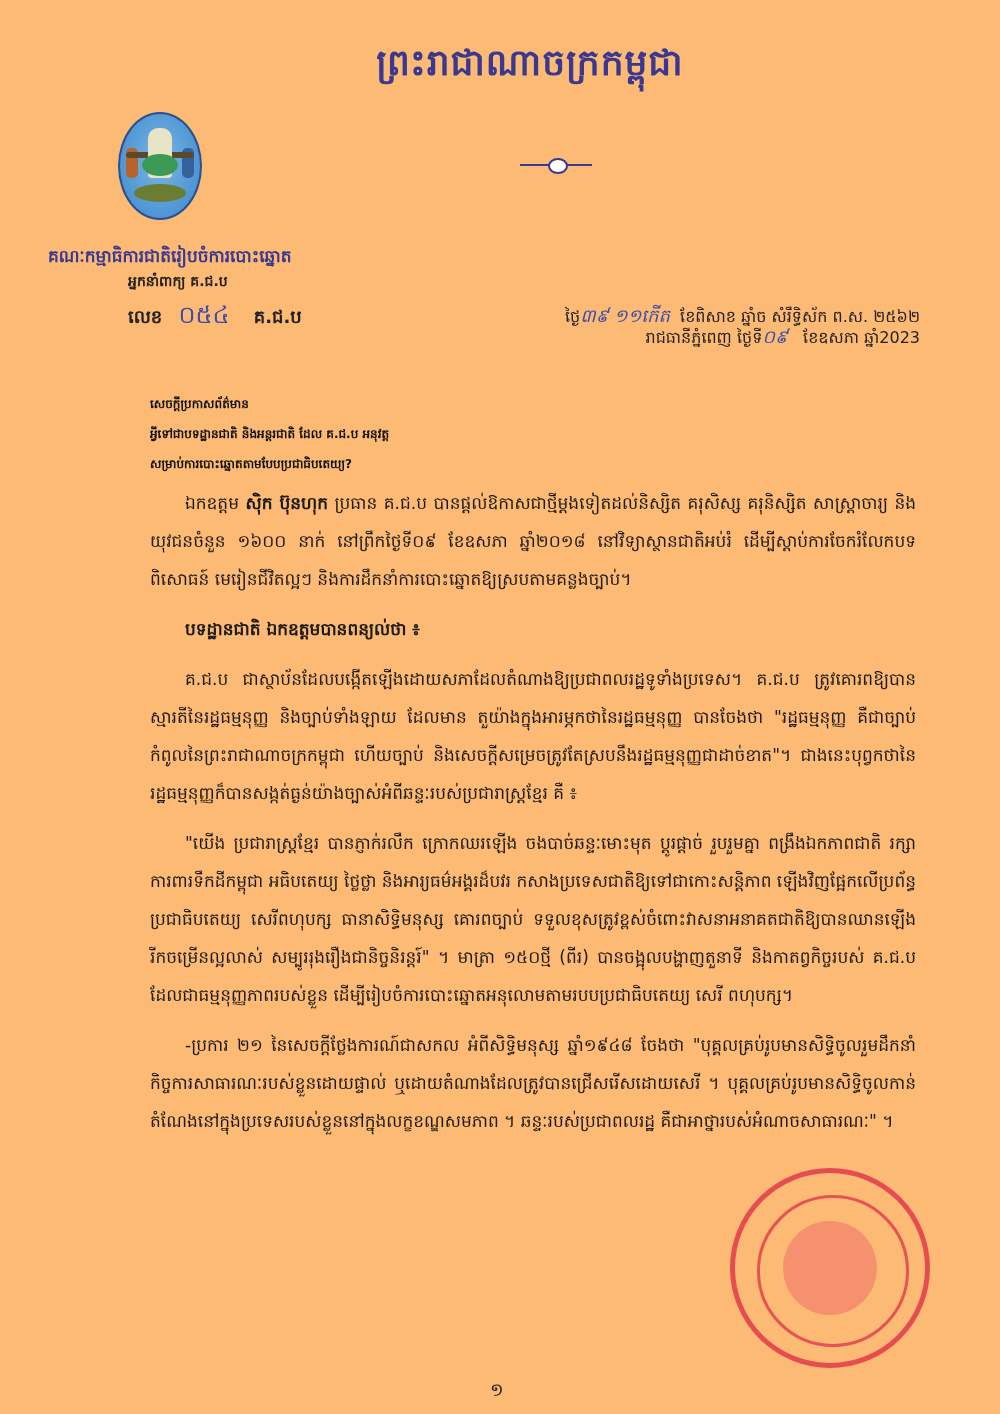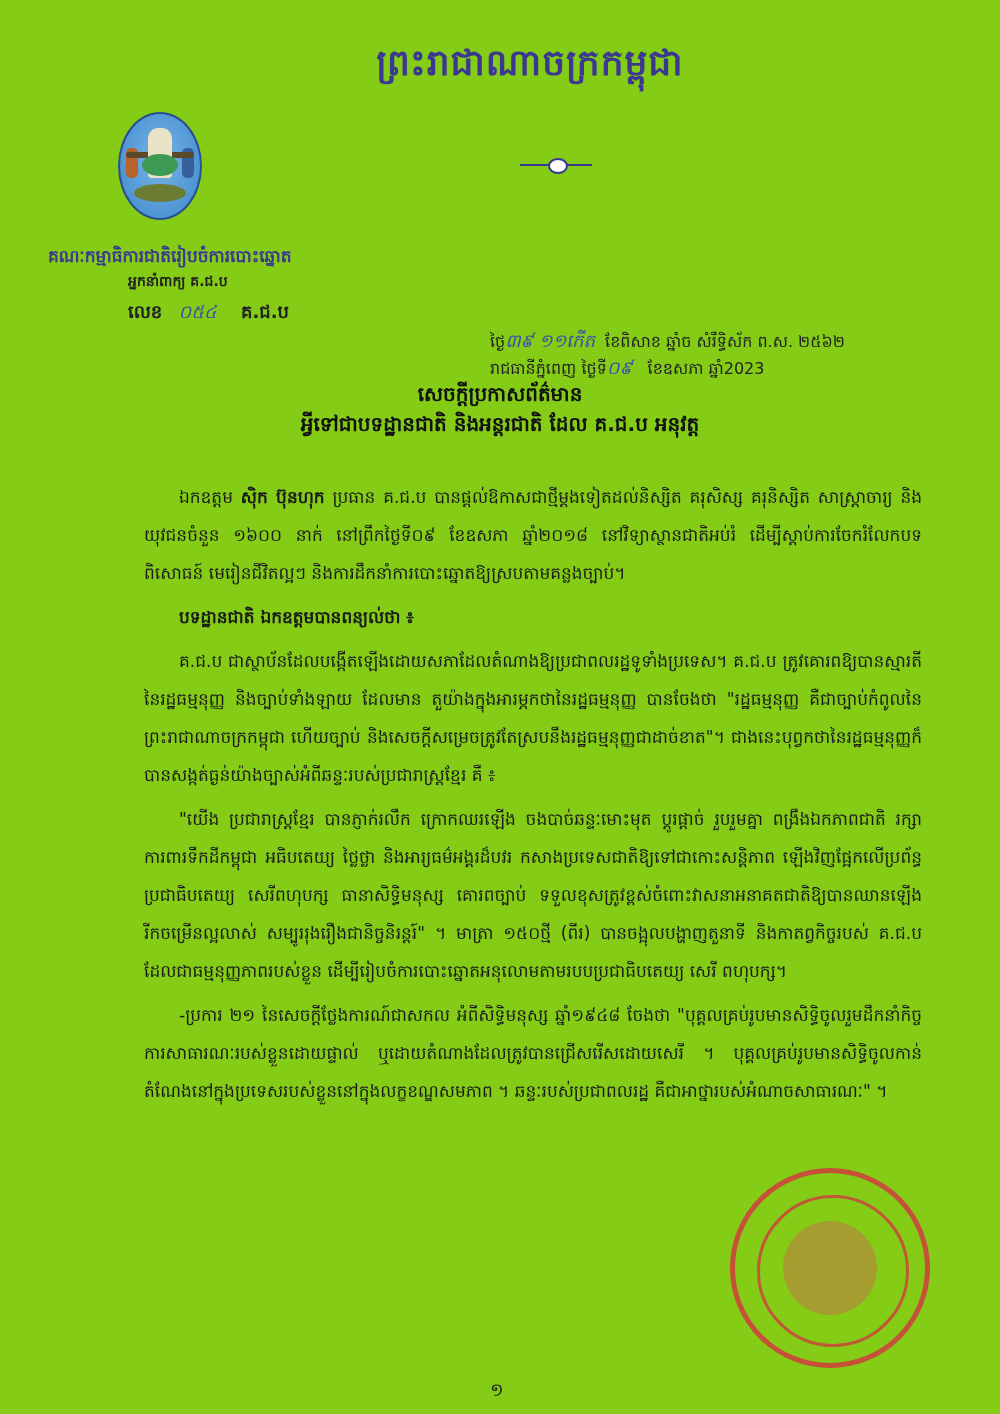--- a/index.html
+++ b/index.html
@@ -1,47 +1,47 @@
 <!DOCTYPE html>
 <html><head>
 <meta charset="utf-8">
 <style>
   html, body { margin:0; padding:0; background:#ffffff; }
   body { width:1000px; height:1414px; position:relative; overflow:hidden;
          font-family:"DejaVu Sans", sans-serif; color:#111; }
-  .page { position:absolute; left:0; top:0; width:1000px; height:1414px; background:#84cc16; }
+  .page { position:absolute; left:0; top:0; width:1000px; height:1414px; background:#fdba74; }
 
   .kingdom { position:absolute; left:300px; top:38px; width:460px; text-align:center; color:#3a3890; }
   .kingdom .k1 { font-size:36px; font-weight:bold; line-height:50px; letter-spacing:1px; }
   .kingdom .k2 { font-size:28px; font-weight:bold; line-height:40px; word-spacing:18px; }
   .divider { position:absolute; left:520px; top:164px; width:72px; height:2px; background:#3a3890; }
   .divider-orn { position:absolute; left:548px; top:158px; width:16px; height:12px; border:2px solid #3a3890; border-radius:50%; background:#fff; }
 
   .logo { position:absolute; left:118px; top:112px; width:80px; height:104px; border-radius:50%;
           background:radial-gradient(ellipse at 50% 45%, #79b6e6 0%, #4f95d4 70%, #2d5fa8 100%);
           border:2px solid #2b4f8f; overflow:hidden; }
   .logo .deity { position:absolute; left:28px; top:14px; width:24px; height:50px; background:#e9e4c7; border-radius:10px 10px 4px 4px; }
   .logo .arms { position:absolute; left:6px; top:38px; width:68px; height:6px; background:#5b4a2a; border-radius:3px; }
   .logo .cloth { position:absolute; left:22px; top:40px; width:36px; height:22px; background:#3c9a55; border-radius:50%; }
   .logo .turtle { position:absolute; left:14px; top:70px; width:52px; height:18px; background:#6a7d32; border-radius:50%; }
   .logo .fig-l { position:absolute; left:6px; top:34px; width:12px; height:30px; background:#b8622c; border-radius:5px; }
   .logo .fig-r { position:absolute; left:62px; top:34px; width:12px; height:30px; background:#35609c; border-radius:5px; }
 
   .org { position:absolute; left:48px; top:245px; color:#3a3890; font-size:17px; font-weight:bold;text-align:center; }
   .spokes { position:absolute; left:128px; top:272px; font-size:14px; font-weight:bold; color:#222; }
   .refno { position:absolute; left:128px; top:300px; font-size:18px; font-weight:bold; color:#222; }
-  .refno .hand { color:#3b4fa8; font-weight:normal; font-size:18px; font-style:italic; margin:0 18px 12px 10px; }
+  .refno .hand { color:#3b4fa8; font-weight:normal; font-size:24px; margin:0 18px 12px 10px; }
 
-  .dateblock { position:absolute; left:490px; top:306px; width:430px; font-size:16px; color:#222; text-align:left; line-height:26px;margin-top:22px; }
+  .dateblock { position:absolute; left:490px; top:306px; width:430px; font-size:16px; color:#222; text-align:right; line-height:20px; }
   .dateblock .hand { color:#3b4fa8; font-style:italic; font-size:18px; }
 
-  .title { position:absolute; left:150px; top:379px; width:700px; text-align:center; font-weight:bold; font-size:20px; line-height:30px; color:#111; }
+  .title { position:absolute; left:150px; top:389px; width:700px; text-align:left; font-weight:bold; font-size:12px; line-height:30px; color:#111; }
 
   .body { position:absolute; left:138px; top:472px; width:790px; font-size:17px; line-height:38px; color:#1a1a1a; text-align:justify; }
-  .body p { margin:6px; }
+  .body p { margin:12px; }
   .body .ind { text-indent:35px; }
   .body .sub { font-weight:bold; text-indent:35px; }
   .body b { font-weight:bold; }
 
   .stamp { position:absolute; left:730px; top:1168px; width:200px; height:200px; border-radius:50%;
            border:5px solid rgba(220,40,70,0.75); box-sizing:border-box; }
   .stamp .inner { position:absolute; left:22px; top:22px; width:146px; height:146px; border-radius:50%; border:3px solid rgba(220,40,70,0.7); }
   .stamp .core { position:absolute; left:48px; top:48px; width:94px; height:94px; border-radius:50%; background:rgba(230,70,100,0.35); }
 
   .pagenum { position:absolute; left:490px; top:1378px; font-size:18px; color:#222; }
@@ -79,20 +79,21 @@
       <span>ថ្ងៃ</span><span class="hand">៣៩ ១១កើត</span>&nbsp;&nbsp;<span>ខែពិសាខ ឆ្នាំច សំរឹទ្ធិស័ក ព.ស. ២៥៦២</span>
     </div>
     <div>
       <span>រាជធានីភ្នំពេញ ថ្ងៃទី</span><span class="hand">០៩</span>&nbsp;&nbsp;&nbsp;<span>ខែឧសភា ឆ្នាំ2023</span>
     </div>
   </div>
 
   <div class="title">
     <div>សេចក្តីប្រកាសព័ត៌មាន</div>
     <div>អ្វីទៅជាបទដ្ឋានជាតិ និងអន្តរជាតិ ដែល គ.ជ.ប អនុវត្ត</div>
+    <div>សម្រាប់ការបោះឆ្នោតតាមបែបប្រជាធិបតេយ្យ?</div>
   </div>
 
   <div class="body">
     <p class="ind">
       <span>ឯកឧត្តម</span>
       <b>ស៊ិក ប៊ុនហុក</b>
       <span>ប្រធាន គ.ជ.ប បានផ្តល់ឱកាសជាថ្មីម្តងទៀតដល់និស្សិត គរុសិស្ស គរុនិស្សិត សាស្ត្រាចារ្យ និងយុវជនចំនួន ១៦០០ នាក់ នៅព្រឹកថ្ងៃទី០៩ ខែឧសភា ឆ្នាំ២០១៨ នៅវិទ្យាស្ថានជាតិអប់រំ ដើម្បីស្តាប់ការចែករំលែកបទពិសោធន៍ មេរៀនជីវិតល្អៗ និងការដឹកនាំការបោះឆ្នោតឱ្យស្របតាមគន្លងច្បាប់។</span>
     </p>
     <p class="sub">បទដ្ឋានជាតិ ឯកឧត្តមបានពន្យល់ថា ៖</p>
     <p class="ind">គ.ជ.ប ជាស្ថាប័នដែលបង្កើតឡើងដោយសភាដែលតំណាងឱ្យប្រជាពលរដ្ឋទូទាំងប្រទេស។ គ.ជ.ប ត្រូវគោរពឱ្យបានស្មារតីនៃរដ្ឋធម្មនុញ្ញ និងច្បាប់ទាំងឡាយ ដែលមាន តួយ៉ាងក្នុងអារម្ភកថានៃរដ្ឋធម្មនុញ្ញ បានចែងថា "រដ្ឋធម្មនុញ្ញ គឺជាច្បាប់កំពូលនៃព្រះរាជាណាចក្រកម្ពុជា ហើយច្បាប់ និងសេចក្តីសម្រេចត្រូវតែស្របនឹងរដ្ឋធម្មនុញ្ញជាដាច់ខាត"។ ជាងនេះបុព្វកថានៃរដ្ឋធម្មនុញ្ញក៏បានសង្កត់ធ្ងន់យ៉ាងច្បាស់អំពីឆន្ទៈរបស់ប្រជារាស្ត្រខ្មែរ គឺ ៖</p>

